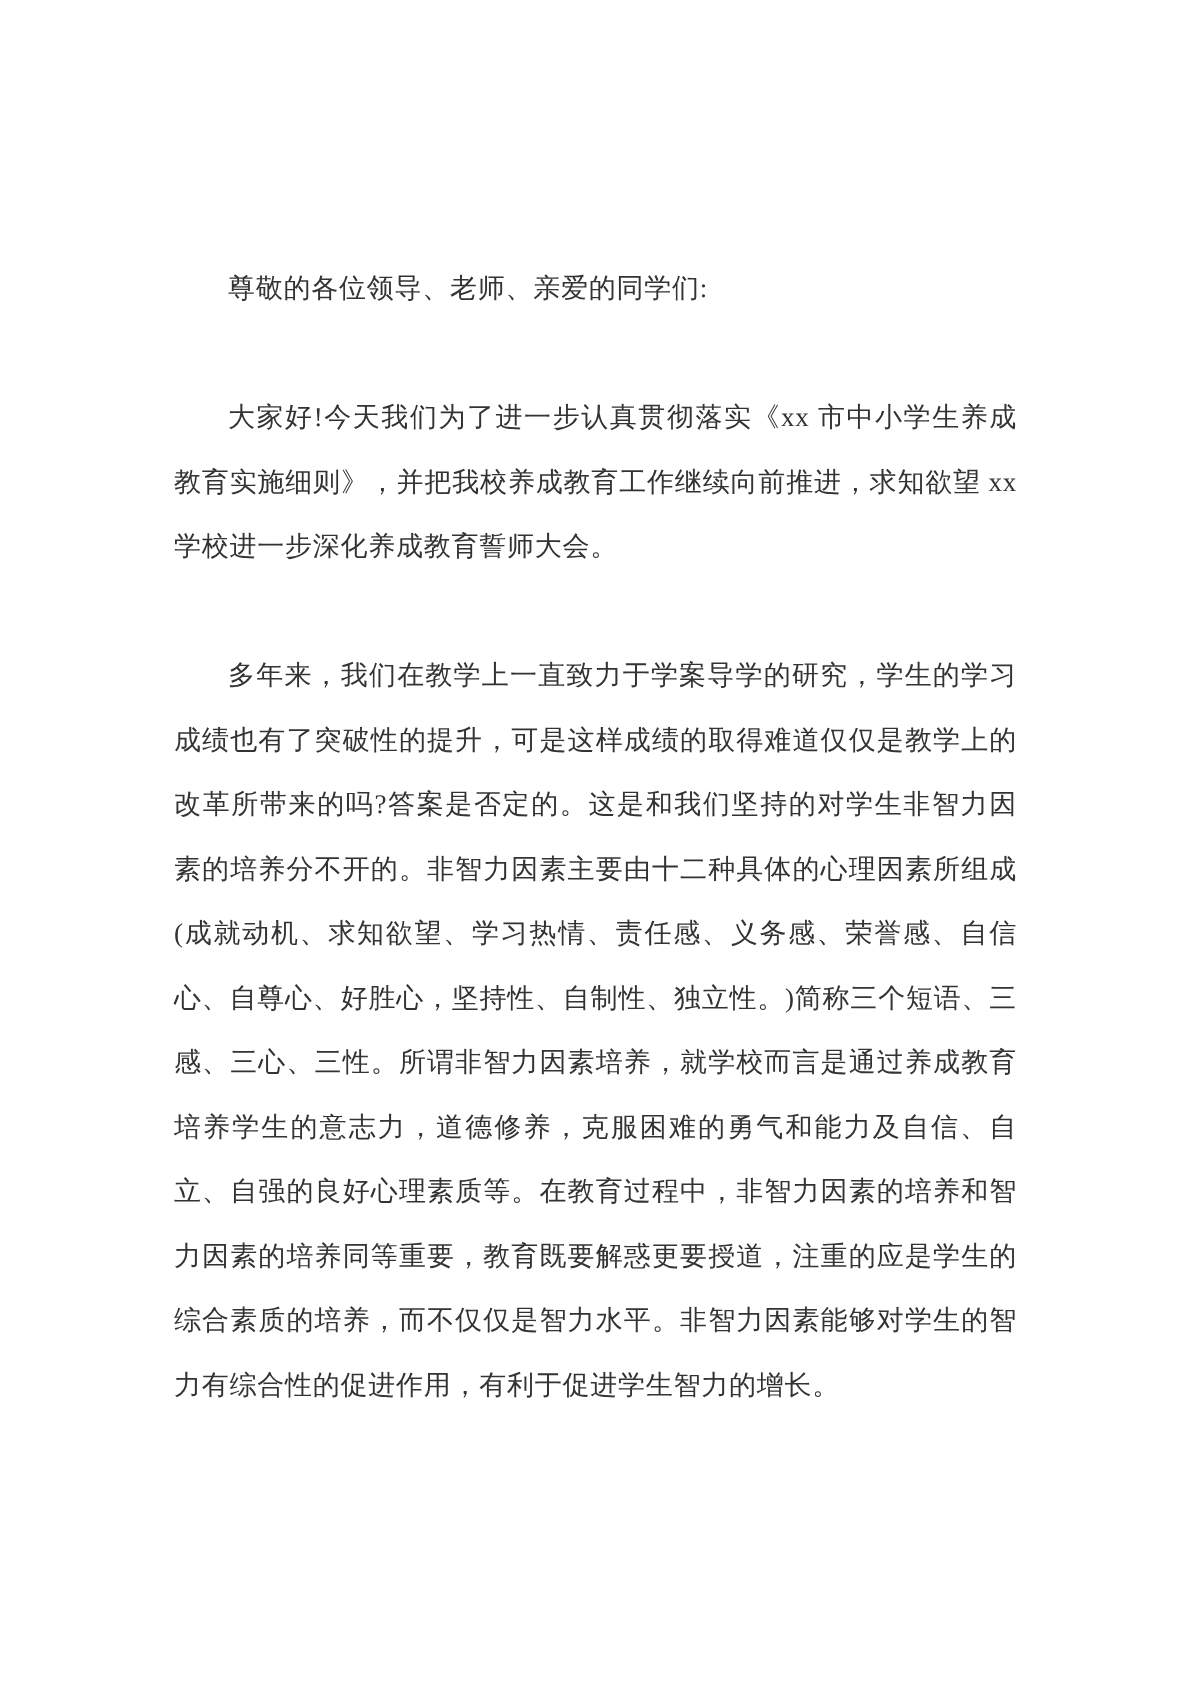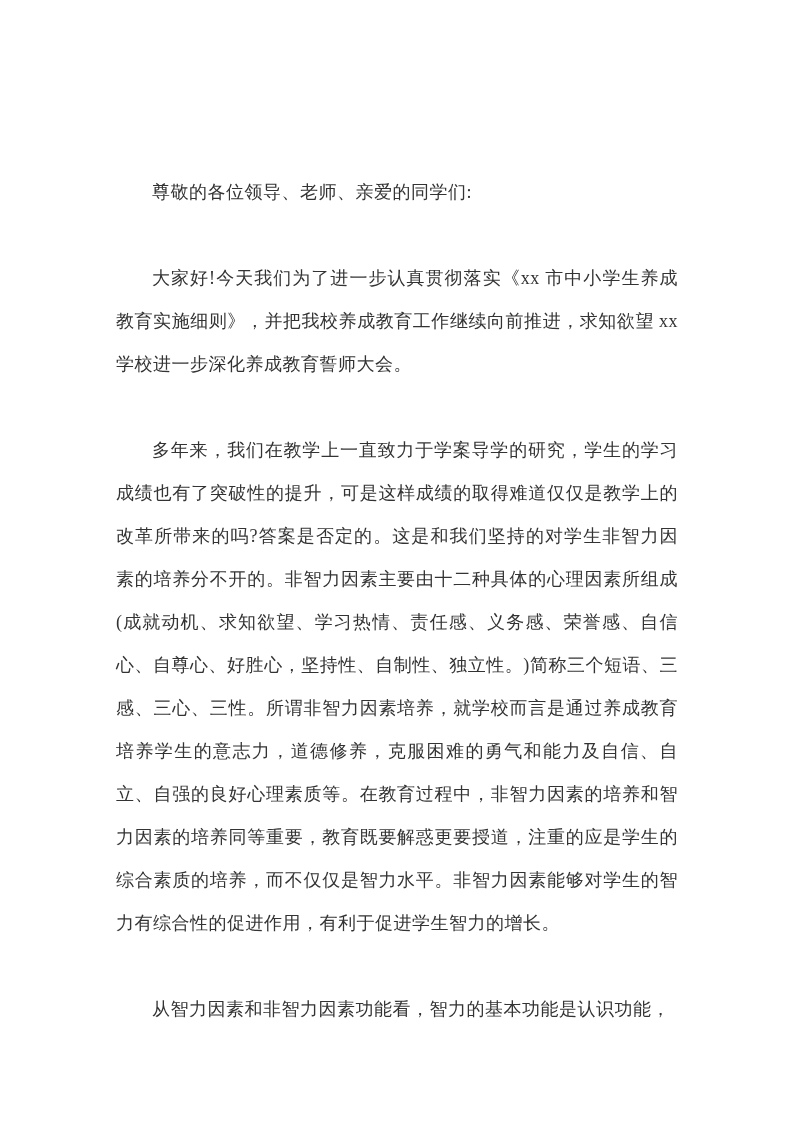--- a/index.html
+++ b/index.html
@@ -43,15 +43,14 @@
   }
 </style>
 </head>
 <body>
 
 <div class="page">
   <div class="page-content">
     <p class="para">尊敬的各位领导、老师、亲爱的同学们:</p>
     <p class="para">大家好!今天我们为了进一步认真贯彻落实《xx 市中小学生养成教育实施细则》，并把我校养成教育工作继续向前推进，求知欲望 xx 学校进一步深化养成教育誓师大会。</p>
     <p class="para">多年来，我们在教学上一直致力于学案导学的研究，学生的学习成绩也有了突破性的提升，可是这样成绩的取得难道仅仅是教学上的改革所带来的吗?答案是否定的。这是和我们坚持的对学生非智力因素的培养分不开的。非智力因素主要由十二种具体的心理因素所组成(成就动机、求知欲望、学习热情、责任感、义务感、荣誉感、自信心、自尊心、好胜心，坚持性、自制性、独立性。)简称三个短语、三感、三心、三性。所谓非智力因素培养，就学校而言是通过养成教育培养学生的意志力，道德修养，克服困难的勇气和能力及自信、自立、自强的良好心理素质等。在教育过程中，非智力因素的培养和智力因素的培养同等重要，教育既要解惑更要授道，注重的应是学生的综合素质的培养，而不仅仅是智力水平。非智力因素能够对学生的智力有综合性的促进作用，有利于促进学生智力的增长。</p>
-    <p class="para">从智力因素和非智力因素功能看，智力的基本功能是认识功能，</p>
   </div>
 </div>
 
 </body></html>

